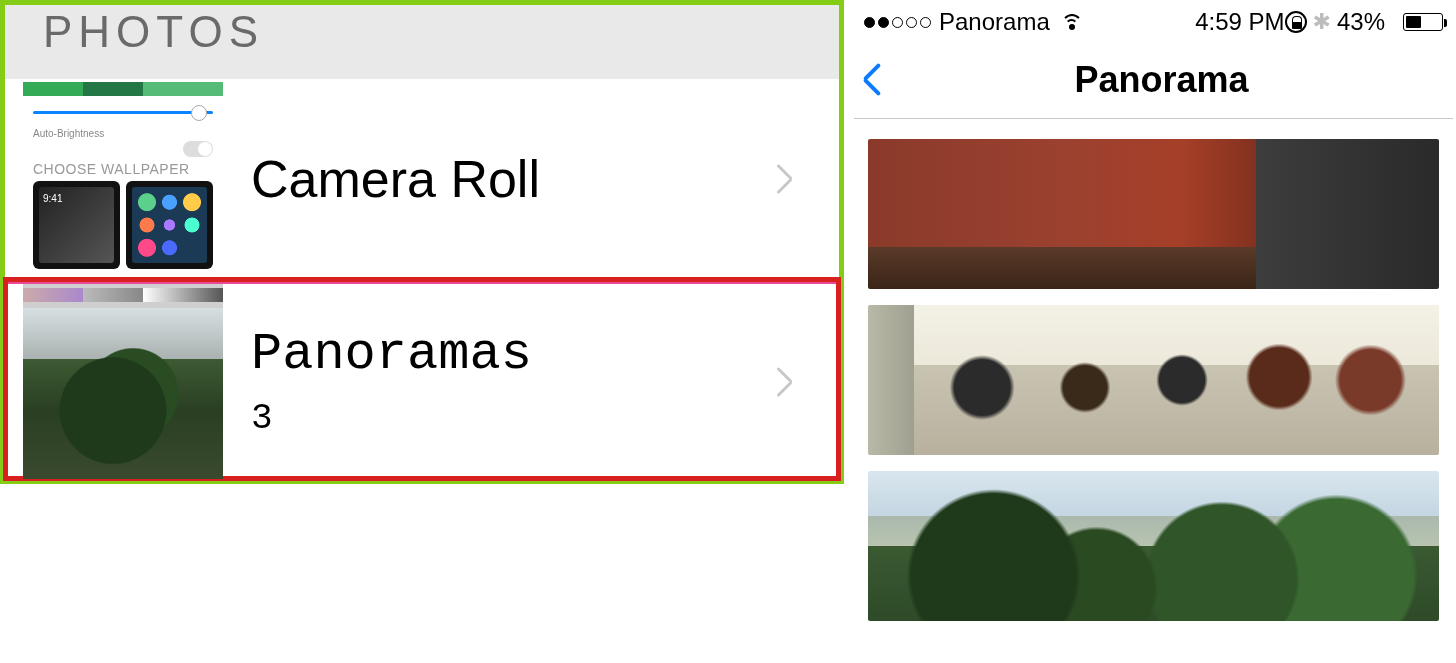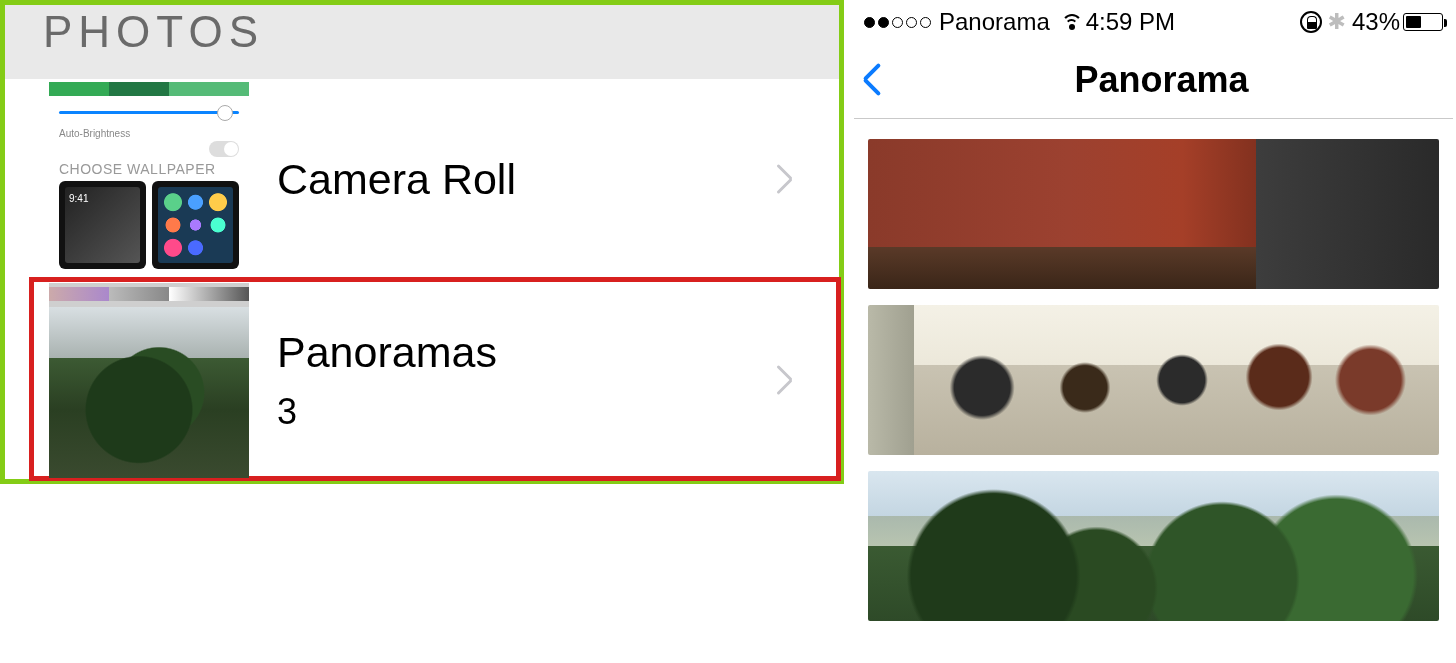--- a/index.html
+++ b/index.html
@@ -5,22 +5,22 @@
   * { box-sizing: border-box; margin: 0; padding: 0; }
   html, body { width: 1456px; height: 663px; font-family: -apple-system, "Helvetica Neue", Helvetica, Arial, sans-serif; }
   body { display: flex; background: #fff; }
 
   
   .left-pane { width: 848px; height: 484px; border-right: 4px solid #fff; position: relative; background: #84cc16; }
   .left-inner { position: absolute; left: 5px; top: 5px; right: 5px; bottom: 5px; background: #e9e9e9; display: flex; flex-direction: column; }
   .section-header { height: 130px; display: flex; align-items: flex-end; padding: 0 0 22px 38px; }
   .section-header h1 { font-weight: 400; font-size: 44px; letter-spacing: 6px; color: #6a6a6a; }
   .album-list { background: #fff; flex: 1; }
-  .album-row { position: relative; display: flex; align-items: center; height: 200px; padding: 0 30px 0 18px; margin-left: 26px; }
-  .album-row + .album-row { border-top: 2px solid #ec4899; }
+  .album-row { position: relative; display: flex; align-items: center; height: 200px; padding: 0 30px 0 18px; }
+  .album-row + .album-row { border-top: 5px solid #ec4899; font-family: Liberation Mono, monospace; }
   .highlighted { outline: 5px solid #d8201f; outline-offset: -3px; }
 
   .thumb { width: 200px; height: 195px; position: relative; flex-shrink: 0; display:flex; align-items:center; justify-content:center; }
 
   
   .thumb.cam { background:#fff; }
   .cam-inner { position:absolute; inset:0; display:flex; flex-direction:column; }
   .cam-top { height:14px; background:linear-gradient(90deg,#3a5,#3a5 30%,#274 30%,#274 60%,#5b7 60%); }
   .cam-slider { height:20px; margin:6px 10px; position:relative; }
   .cam-slider::before { content:""; position:absolute; left:0; right:0; top:9px; height:3px; background:#0a84ff; border-radius:2px; }
@@ -49,46 +49,46 @@
   
   .thumb.pano { background:#cfcfcf; }
   .pano-strip { position:absolute; top:4px; left:0; right:0; height:14px; background:linear-gradient(90deg,#caa,#a8c 30%,#bbb 30%,#888 60%,#fff 60%,#555);} 
   .pano-img { position:absolute; top:24px; left:0; right:0; bottom:0; background:
      radial-gradient(circle at 45% 60%, #1e3a1a 35%, transparent 36%),
      radial-gradient(circle at 55% 50%, #294c23 32%, transparent 33%),
      linear-gradient(180deg,#d8dfe2 0%,#a9b2b0 30%,#3c5a33 30%,#2a3f22 60%,#3a4a2f 100%);
   }
 
   .album-text { flex:1; padding-left: 28px; }
-  .album-title { font-size: 43px; color:#000; font-weight:400; }
+  .album-title { font-size: 52px; color:#000; font-weight:400; }
   .album-count { font-size: 36px; color:#000; font-weight:400; margin-top: 14px; }
   .chevron { width:40px; height:40px; position:relative; }
   .chevron::before, .chevron::after { content:""; position:absolute; width:3px; height:20px; background:#c7c7cc; border-radius:2px; left:14px;}
   .chevron::before { top:3px; transform: rotate(-45deg);}
   .chevron::after { top:17px; transform: rotate(45deg);}
 
   
   .right-pane { flex:1; height:663px; background:#fff; display:flex; flex-direction:column; padding: 3px 3px 3px 6px;}
   .status-bar { height:38px; display:flex; align-items:center; padding: 0 10px; font-size:24px; color:#000; }
   .sigdots { display:flex; gap:3px; align-items:center; margin-right:8px;}
   .sigdots span { width:11px; height:11px; border-radius:50%; border:1.5px solid #000;}
   .sigdots span.f { background:#000; }
   .carrier { font-size:24px; }
   .wifi { margin-left:10px; position:relative; width:26px; height:20px;}
   .wifi::before{content:"";position:absolute;bottom:2px;left:9px;width:6px;height:6px;border-radius:50%;background:#000;}
   .wifi b{position:absolute;border:2.5px solid #000;border-bottom:none;border-left-color:transparent;border-right-color:transparent;border-radius:50% 50% 0 0/100% 100% 0 0;}
   .wifi b.w1{width:13px;height:7px;bottom:6px;left:5.5px;}
   .wifi b.w2{width:22px;height:12px;bottom:6px;left:1px;}
-  .sb-center { flex:1; text-align:left; font-weight:500;}
+  .sb-center { flex:1; text-align:right; font-weight:500;}
   .sb-right { display:flex; align-items:center; gap:6px; font-size:24px;}
   .lockrot { width:22px; height:22px; border:2px solid #000; border-radius:50%; position:relative;}
   .lockrot::before{content:"";position:absolute;top:3px;left:5px;width:8px;height:6px;border:1.5px solid #000;border-bottom:none;border-radius:4px 4px 0 0;}
   .lockrot::after{content:"";position:absolute;top:9px;left:5px;width:10px;height:7px;background:#000;border-radius:1px;}
   .bt { color:#bdbdbd; font-size:22px;}
-  .battwrap { display:flex; align-items:center; gap:3px;}
+  .battwrap { display:flex; align-items:center; gap:18px;}
   .batt { width:40px; height:18px; border:1.5px solid #000; border-radius:3px; position:relative; padding:2px;}
   .batt::after{content:"";position:absolute;right:-5px;top:5px;width:3px;height:8px;background:#000;border-radius:0 2px 2px 0;}
   .batt i { display:block; height:100%; width:43%; background:#000; border-radius:1px;}
 
   .nav-bar { height:78px; border-bottom:1px solid #c9c9c9; display:flex; align-items:center; position:relative; }
   .back-btn { display:flex; align-items:center; gap:0px; color:#0b7bff; font-size:36px; padding-left:6px; font-weight:400;}
   .back-chevron { width:24px; height:38px; position:relative; }
   .back-chevron::before,.back-chevron::after{content:"";position:absolute;width:4px;height:22px;background:#0b7bff;border-radius:2px;left:10px;}
   .back-chevron::before{top:0;transform:rotate(45deg);}
   .back-chevron::after{top:15px;transform:rotate(-45deg);}

